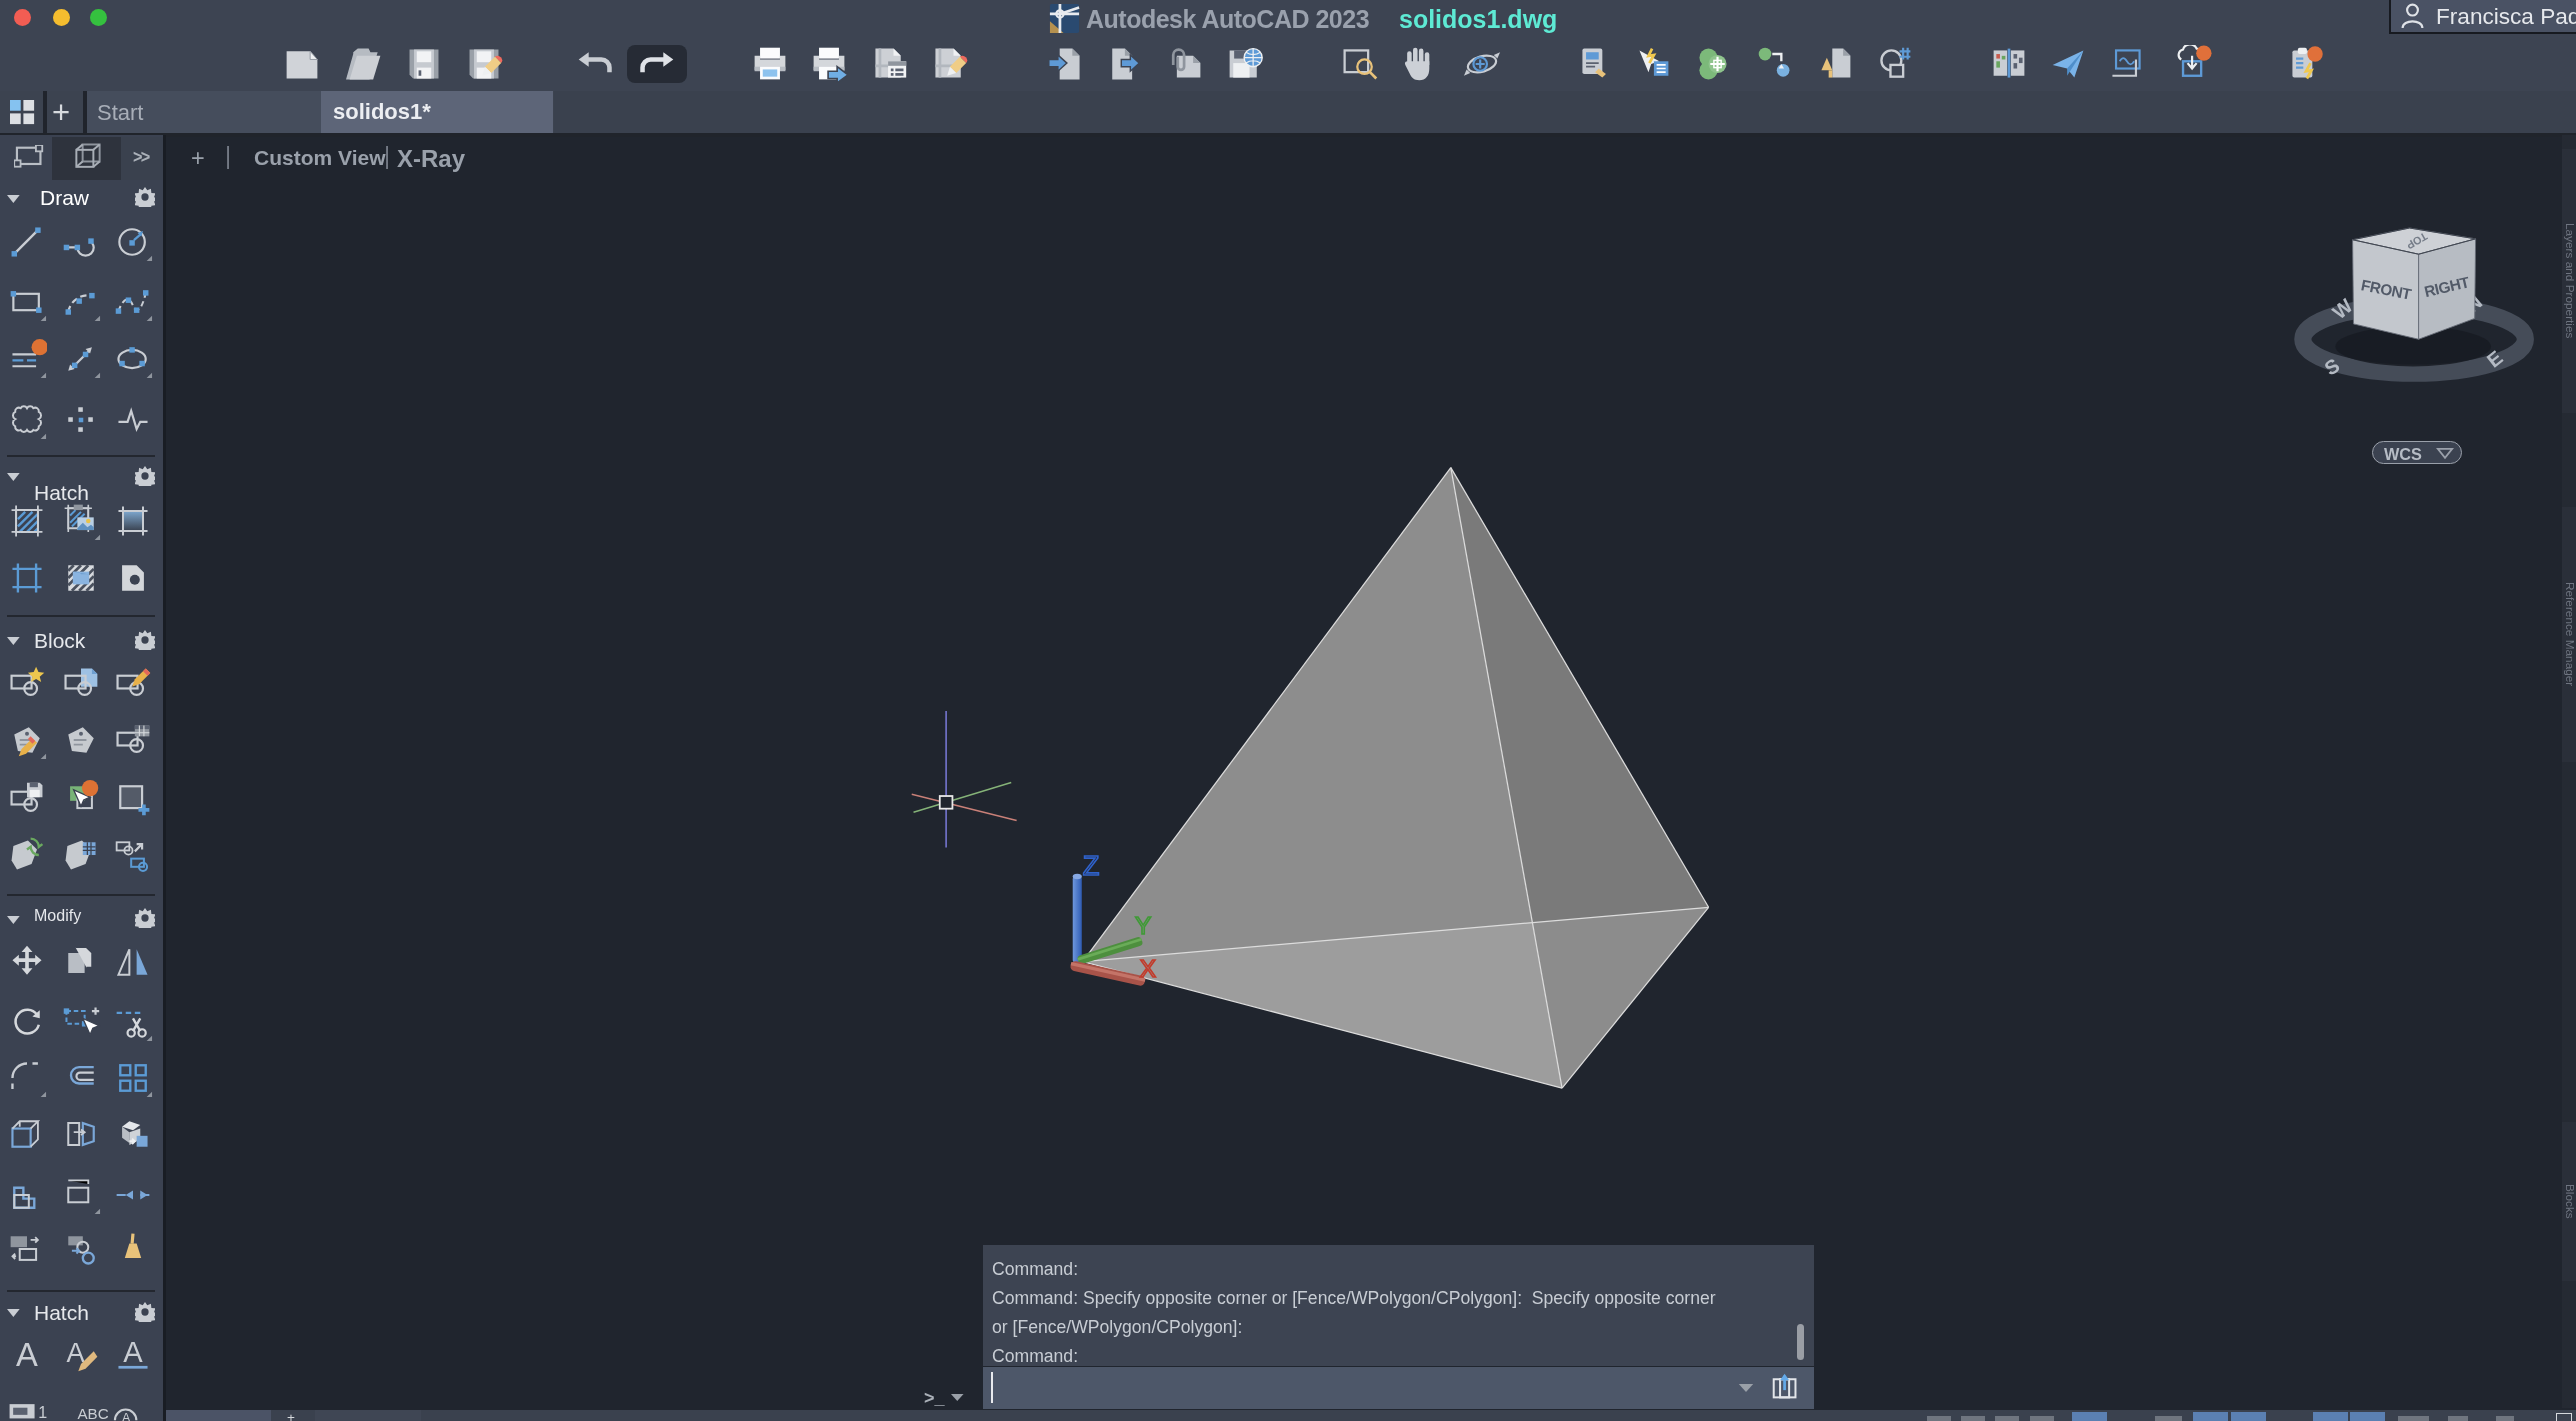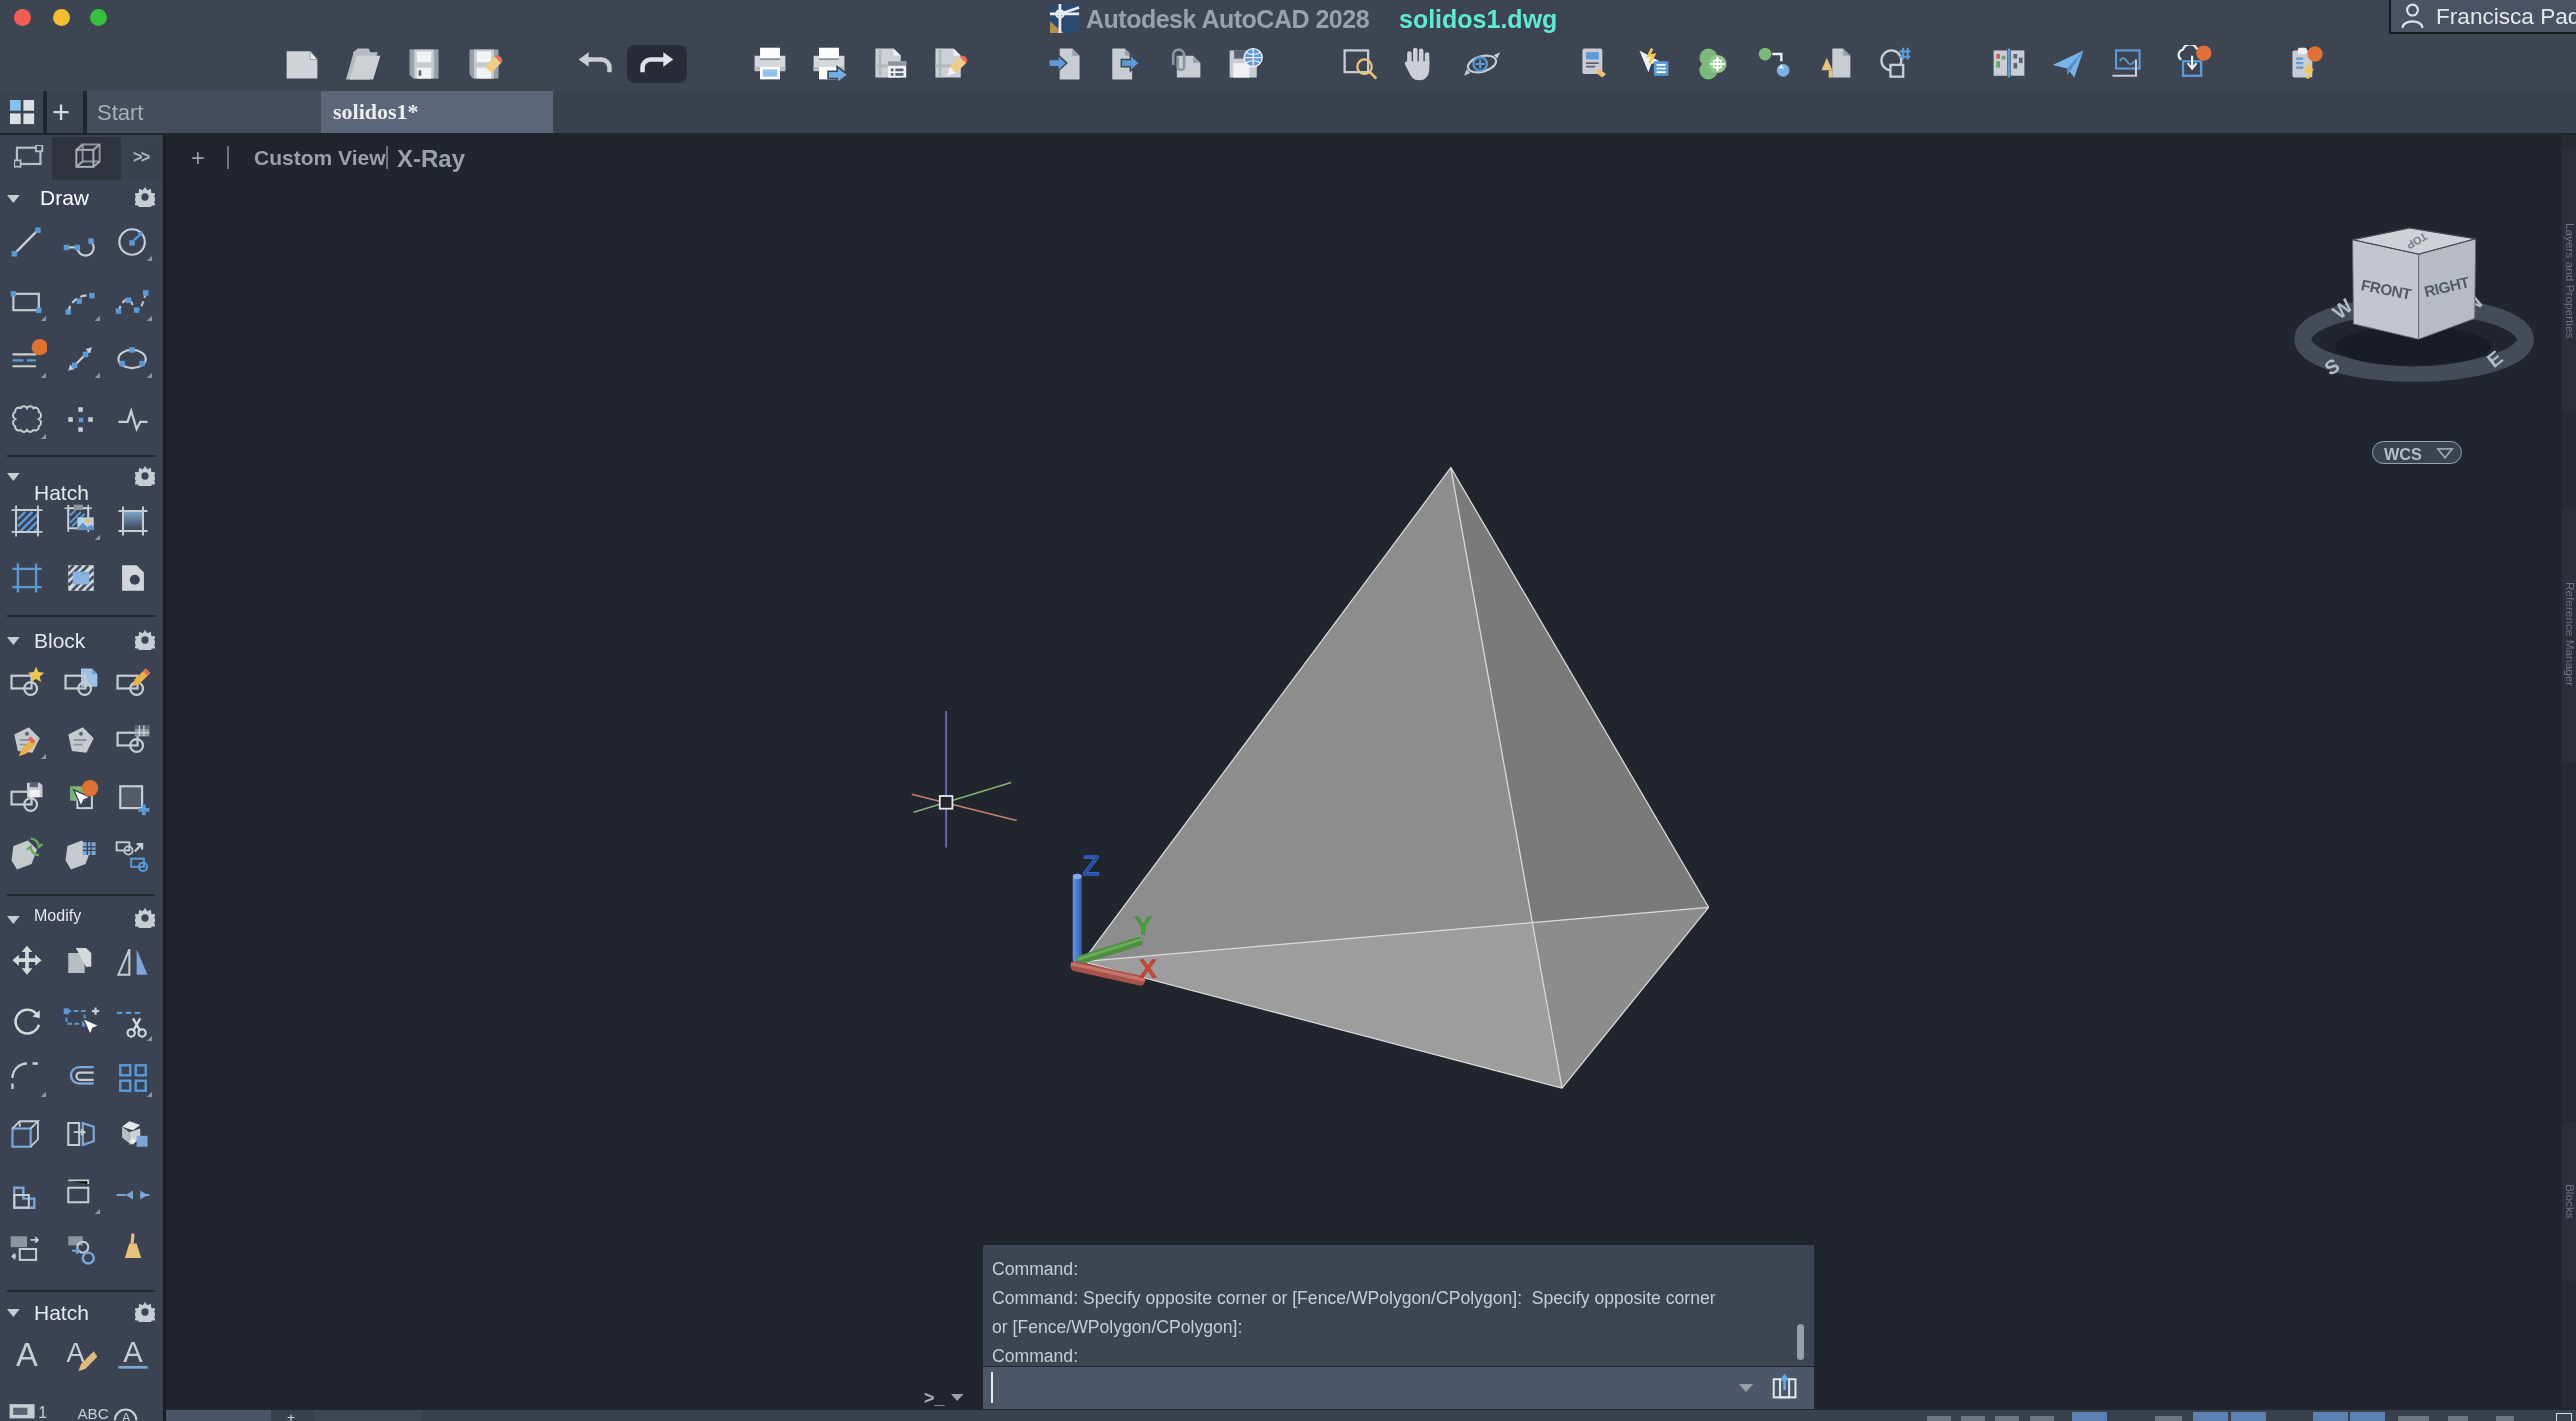--- a/index.html
+++ b/index.html
@@ -9,21 +9,21 @@
 <div style="position:absolute;left:13.6px;top:9px;width:17px;height:17px;border-radius:50%;background:#f25d53"></div>
 <div style="position:absolute;left:53px;top:9px;width:17px;height:17px;border-radius:50%;background:#f5bd2f"></div>
 <div style="position:absolute;left:90px;top:9px;width:17px;height:17px;border-radius:50%;background:#35c13f"></div>
 <svg style="position:absolute;left:1049px;top:2.7px" width="31" height="31" viewBox="0 0 34 34">
 <rect x="1" y="1" width="32" height="32" rx="2" fill="#2a4a70"></rect>
 <path d="M1 20 L1 33 L16 33 Z" fill="#b5914f"></path>
 <path d="M12 1 V33 M1 12 H33" stroke="#e8ebef" stroke-width="3"></path>
 <path d="M12 12 L33 5" stroke="#e8ebef" stroke-width="3"></path>
 <circle cx="12" cy="12" r="4" fill="none" stroke="#e8ebef" stroke-width="2.4"></circle>
 </svg>
-<div style="position:absolute;left:1086px;top:7.2px;font-size:25px;color:#9aa1ad;font-weight:700;white-space:nowrap;line-height:1;letter-spacing:-0.5px">Autodesk AutoCAD 2028</div>
+<div style="position:absolute;left:1086px;top:7.2px;font-size:25px;color:#9aa1ad;font-weight:700;white-space:nowrap;line-height:1;letter-spacing:-0.5px">Autodesk AutoCAD 2023</div>
 <div style="position:absolute;left:1399px;top:7.2px;font-size:25px;color:#5eead4;font-weight:700;white-space:nowrap;line-height:1;">solidos1.dwg</div>
 <div style="position:absolute;left:2389px;top:0px;width:187px;height:34px;background:#4a5264;border-left:2.7px solid #171a20;border-bottom:2.7px solid #171a20;"></div>
 <svg style="position:absolute;left:2399px;top:1.8px" width="27" height="27" viewBox="0 0 30 30">
 <circle cx="15" cy="9" r="6" fill="none" stroke="#dfe2e7" stroke-width="2.4"></circle>
 <path d="M4 29 C4 19 26 19 26 29" fill="none" stroke="#dfe2e7" stroke-width="2.4"></path>
 </svg>
 <div style="position:absolute;left:2436px;top:6.3px;font-size:22.6px;color:#e6e8ec;font-weight:400;white-space:nowrap;line-height:1;">Francisca Padr</div>
 <svg style="position:absolute;left:283px;top:45px" width="38" height="38" viewBox="0 0 42 42">
       <path d="M4 7 h26 l8 9 v21 h-34 z" fill="#d0d3d8"></path>
       <path d="M30 7 l8 9 h-8 z" fill="#eef0f2"></path>
@@ -210,21 +210,21 @@
 <div style="position:absolute;left:83px;top:91px;width:3.6px;height:43px;background:#20242c"></div>
 <svg style="position:absolute;left:10px;top:100px" width="25" height="25" viewBox="0 0 28 28">
       <rect x="0" y="0" width="12" height="12" fill="#85c2f0"></rect>
       <rect x="15" y="0" width="12" height="12" fill="#dcdfe3"></rect>
       <rect x="0" y="15" width="12" height="12" fill="#dcdfe3"></rect>
       <rect x="15" y="15" width="12" height="12" fill="#dcdfe3"></rect>
     </svg>
 <div style="position:absolute;left:52px;top:97px;font-size:31px;color:#d7dade;font-weight:300;white-space:nowrap;line-height:1;">+</div>
 <div style="position:absolute;left:97px;top:102px;font-size:22px;color:#a8aeb8;font-weight:400;white-space:nowrap;line-height:1;">Start</div>
 <div style="position:absolute;left:321px;top:91px;width:232px;height:43px;background:#5d6578"></div>
-<div style="position:absolute;left:333px;top:101px;font-size:22px;color:#eceef2;font-weight:700;white-space:nowrap;line-height:1;font-family:Liberation Serif, serif;">solidos1*</div>
+<div style="position:absolute;left:333px;top:101px;font-size:22px;color:#eceef2;font-weight:700;white-space:nowrap;line-height:1;">solidos1*</div>
 <div style="position:absolute;left:0px;top:133px;width:2576px;height:3.6px;background:#20242b"></div>
 <div style="position:absolute;left:0px;top:135px;width:163px;height:1287px;background:#3b4251"></div>
 <div style="position:absolute;left:52px;top:137px;width:69px;height:43px;background:#2e333d"></div>
 <div style="position:absolute;left:121px;top:137px;width:42px;height:43px;background:#3a414e"></div>
 <svg style="position:absolute;left:13.6px;top:145px" width="33" height="23.5" viewBox="0 0 36 26">
       <rect x="3" y="3" width="26" height="18" fill="none" stroke="#b9bec5" stroke-width="2.4"></rect>
       <rect x="24" y="0" width="7" height="7" fill="#3b4251" stroke="#b9bec5" stroke-width="2"></rect>
       <rect x="0" y="17" width="7" height="7" fill="#3b4251" stroke="#b9bec5" stroke-width="2"></rect>
     </svg>
 <svg style="position:absolute;left:71px;top:140px" width="34" height="34" viewBox="0 0 38 38">

